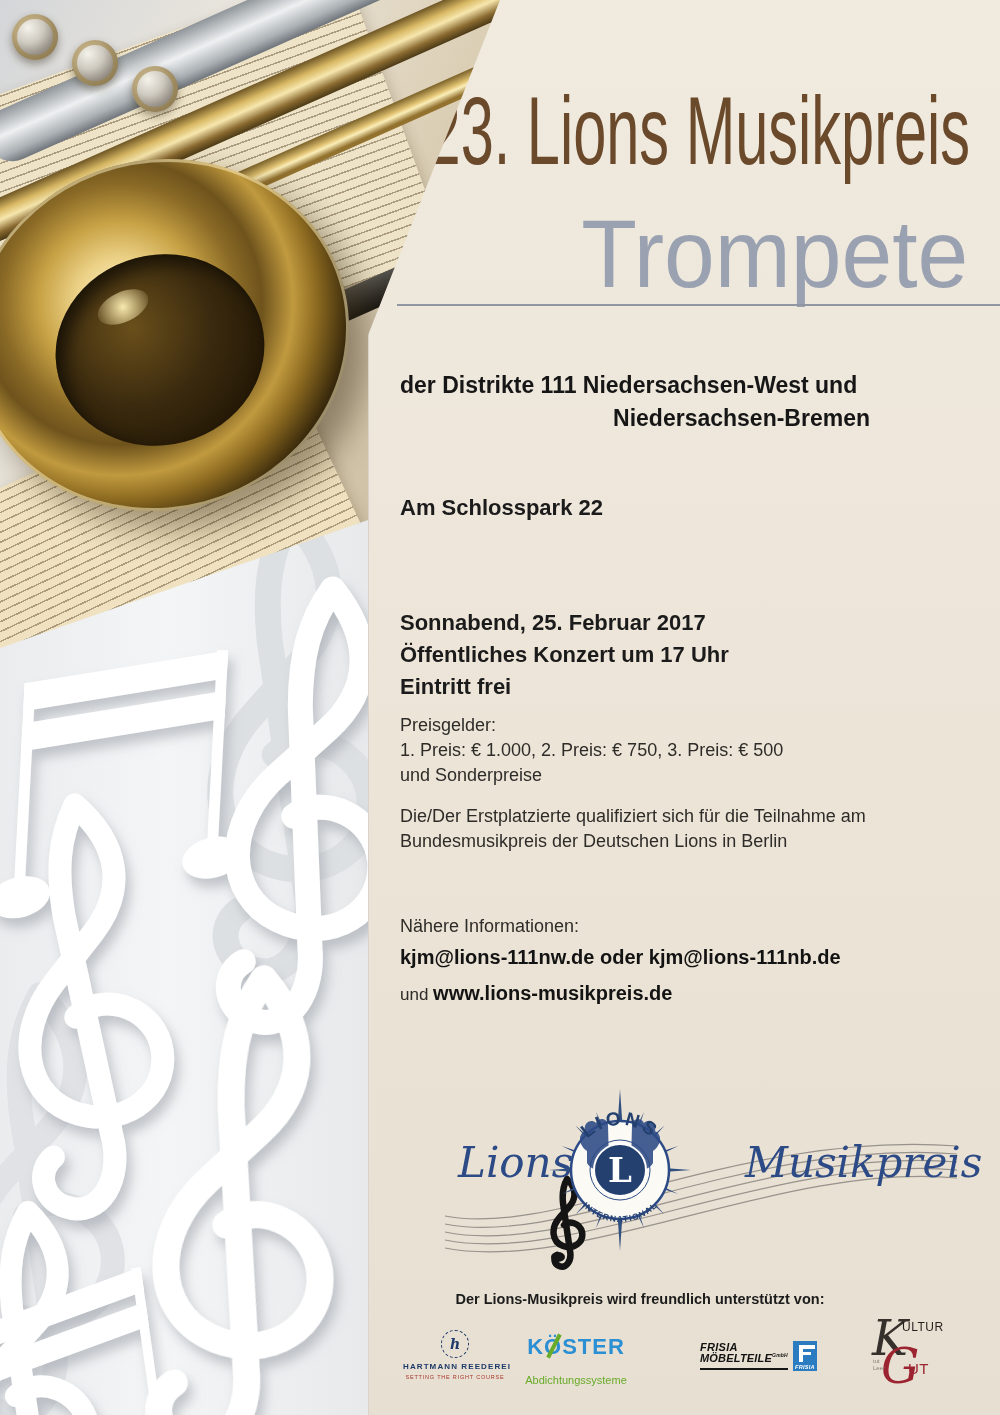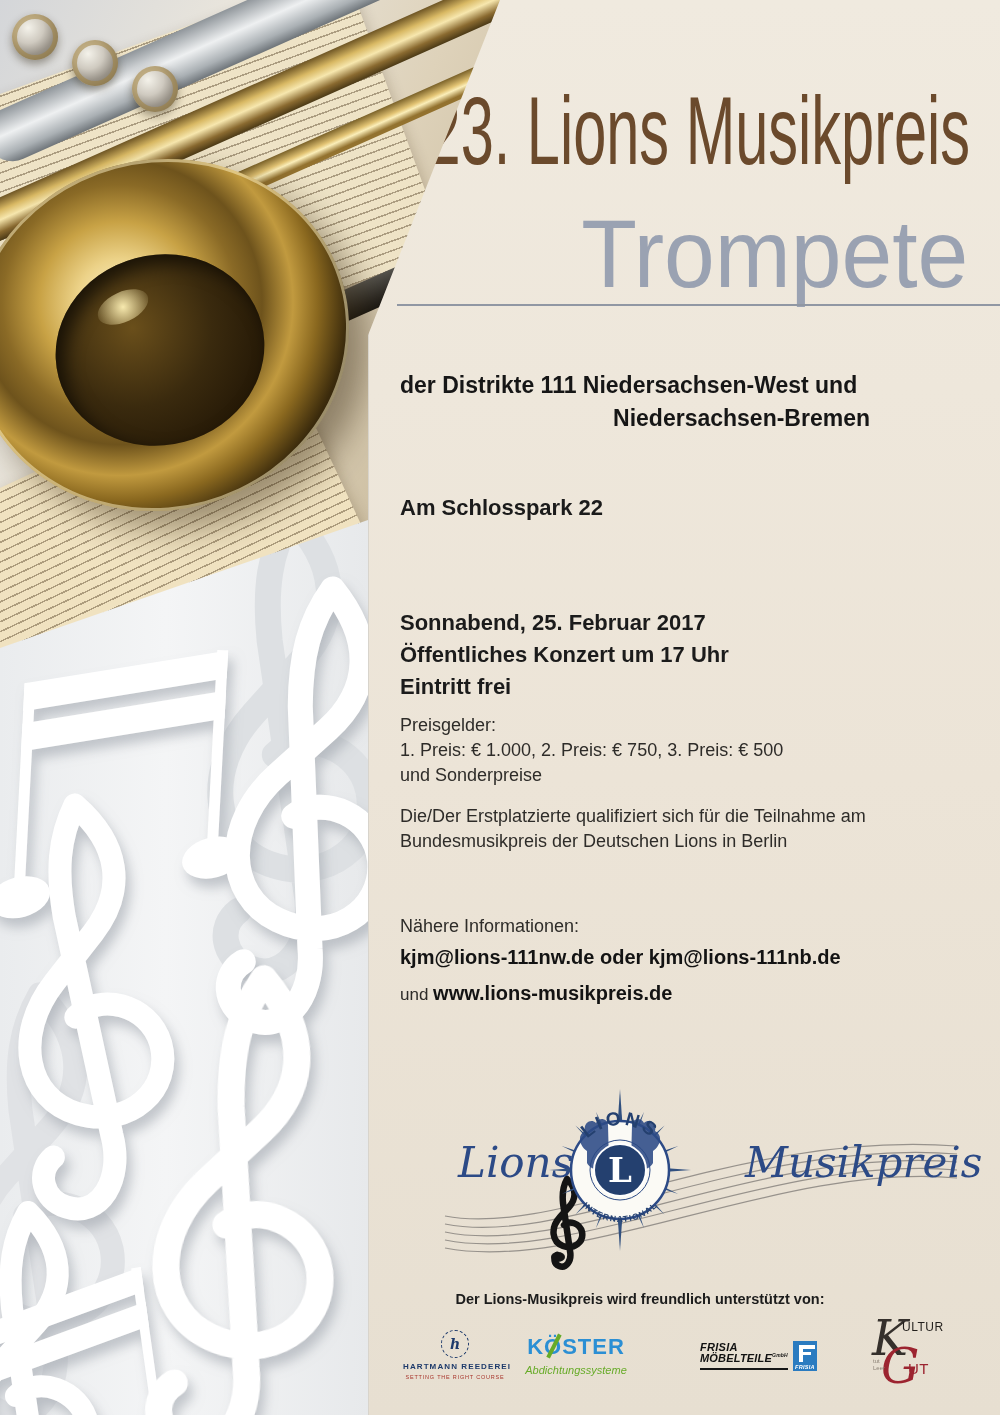--- a/index.html
+++ b/index.html
@@ -79,21 +79,21 @@
     display:flex;align-items:center;justify-content:center;}
   .ha-circle span{font-family:"DejaVu Serif","Liberation Serif",serif;font-style:italic;font-weight:bold;
     font-size:14px;color:#1d3a6b;}
   .ha-name{font-size:8px;font-weight:bold;letter-spacing:1.1px;color:#1d3a6b;margin-bottom:3px;white-space:nowrap;}
   .ha-tag{font-size:5.5px;letter-spacing:.8px;color:#a8352c;white-space:nowrap;}
   .koester{left:524px;top:1336px;width:104px;text-align:center;}
   .ko-name{font-size:22px;font-weight:bold;letter-spacing:1px;color:#2b8fd4;line-height:1;}
   .ko-o{position:relative;display:inline-block;}
   .ko-o::after{content:"";position:absolute;left:45%;top:-3px;width:3.5px;height:26px;
     background:#67ab28;transform:rotate(27deg);}
-  .ko-tag{font-size:11px;font-style:italic;color:#67ab28;margin-top:6px;}
+  .ko-tag{font-size:11px;color:#67ab28;margin-top:16px;}
   .frisia{left:700px;top:1341px;width:116px;display:flex;align-items:center;}
   .fr-text{border-bottom:2px solid #161616;padding-bottom:4px;margin-right:5px;}
   .fr-l1{font-size:11px;font-weight:bold;font-style:italic;line-height:.95;color:#111;letter-spacing:.3px;}
   .fr-l2{font-size:11px;font-weight:bold;font-style:italic;line-height:1;color:#111;letter-spacing:.2px;}
   .fr-gmbh{font-size:5px;font-weight:bold;color:#111;vertical-align:top;}
   .fr-badge{width:24px;height:30px;background:#2a7bc0;position:relative;flex:0 0 auto;}
   .fr-f{position:absolute;left:6px;top:4px;width:12px;height:13px;
     border-left:4px solid #fff;border-top:4px solid #fff;}
   .fr-f::after{content:"";position:absolute;left:0;top:3px;width:8px;height:3px;background:#fff;}
   .fr-badge-label{position:absolute;left:0;bottom:1px;width:100%;text-align:center;

